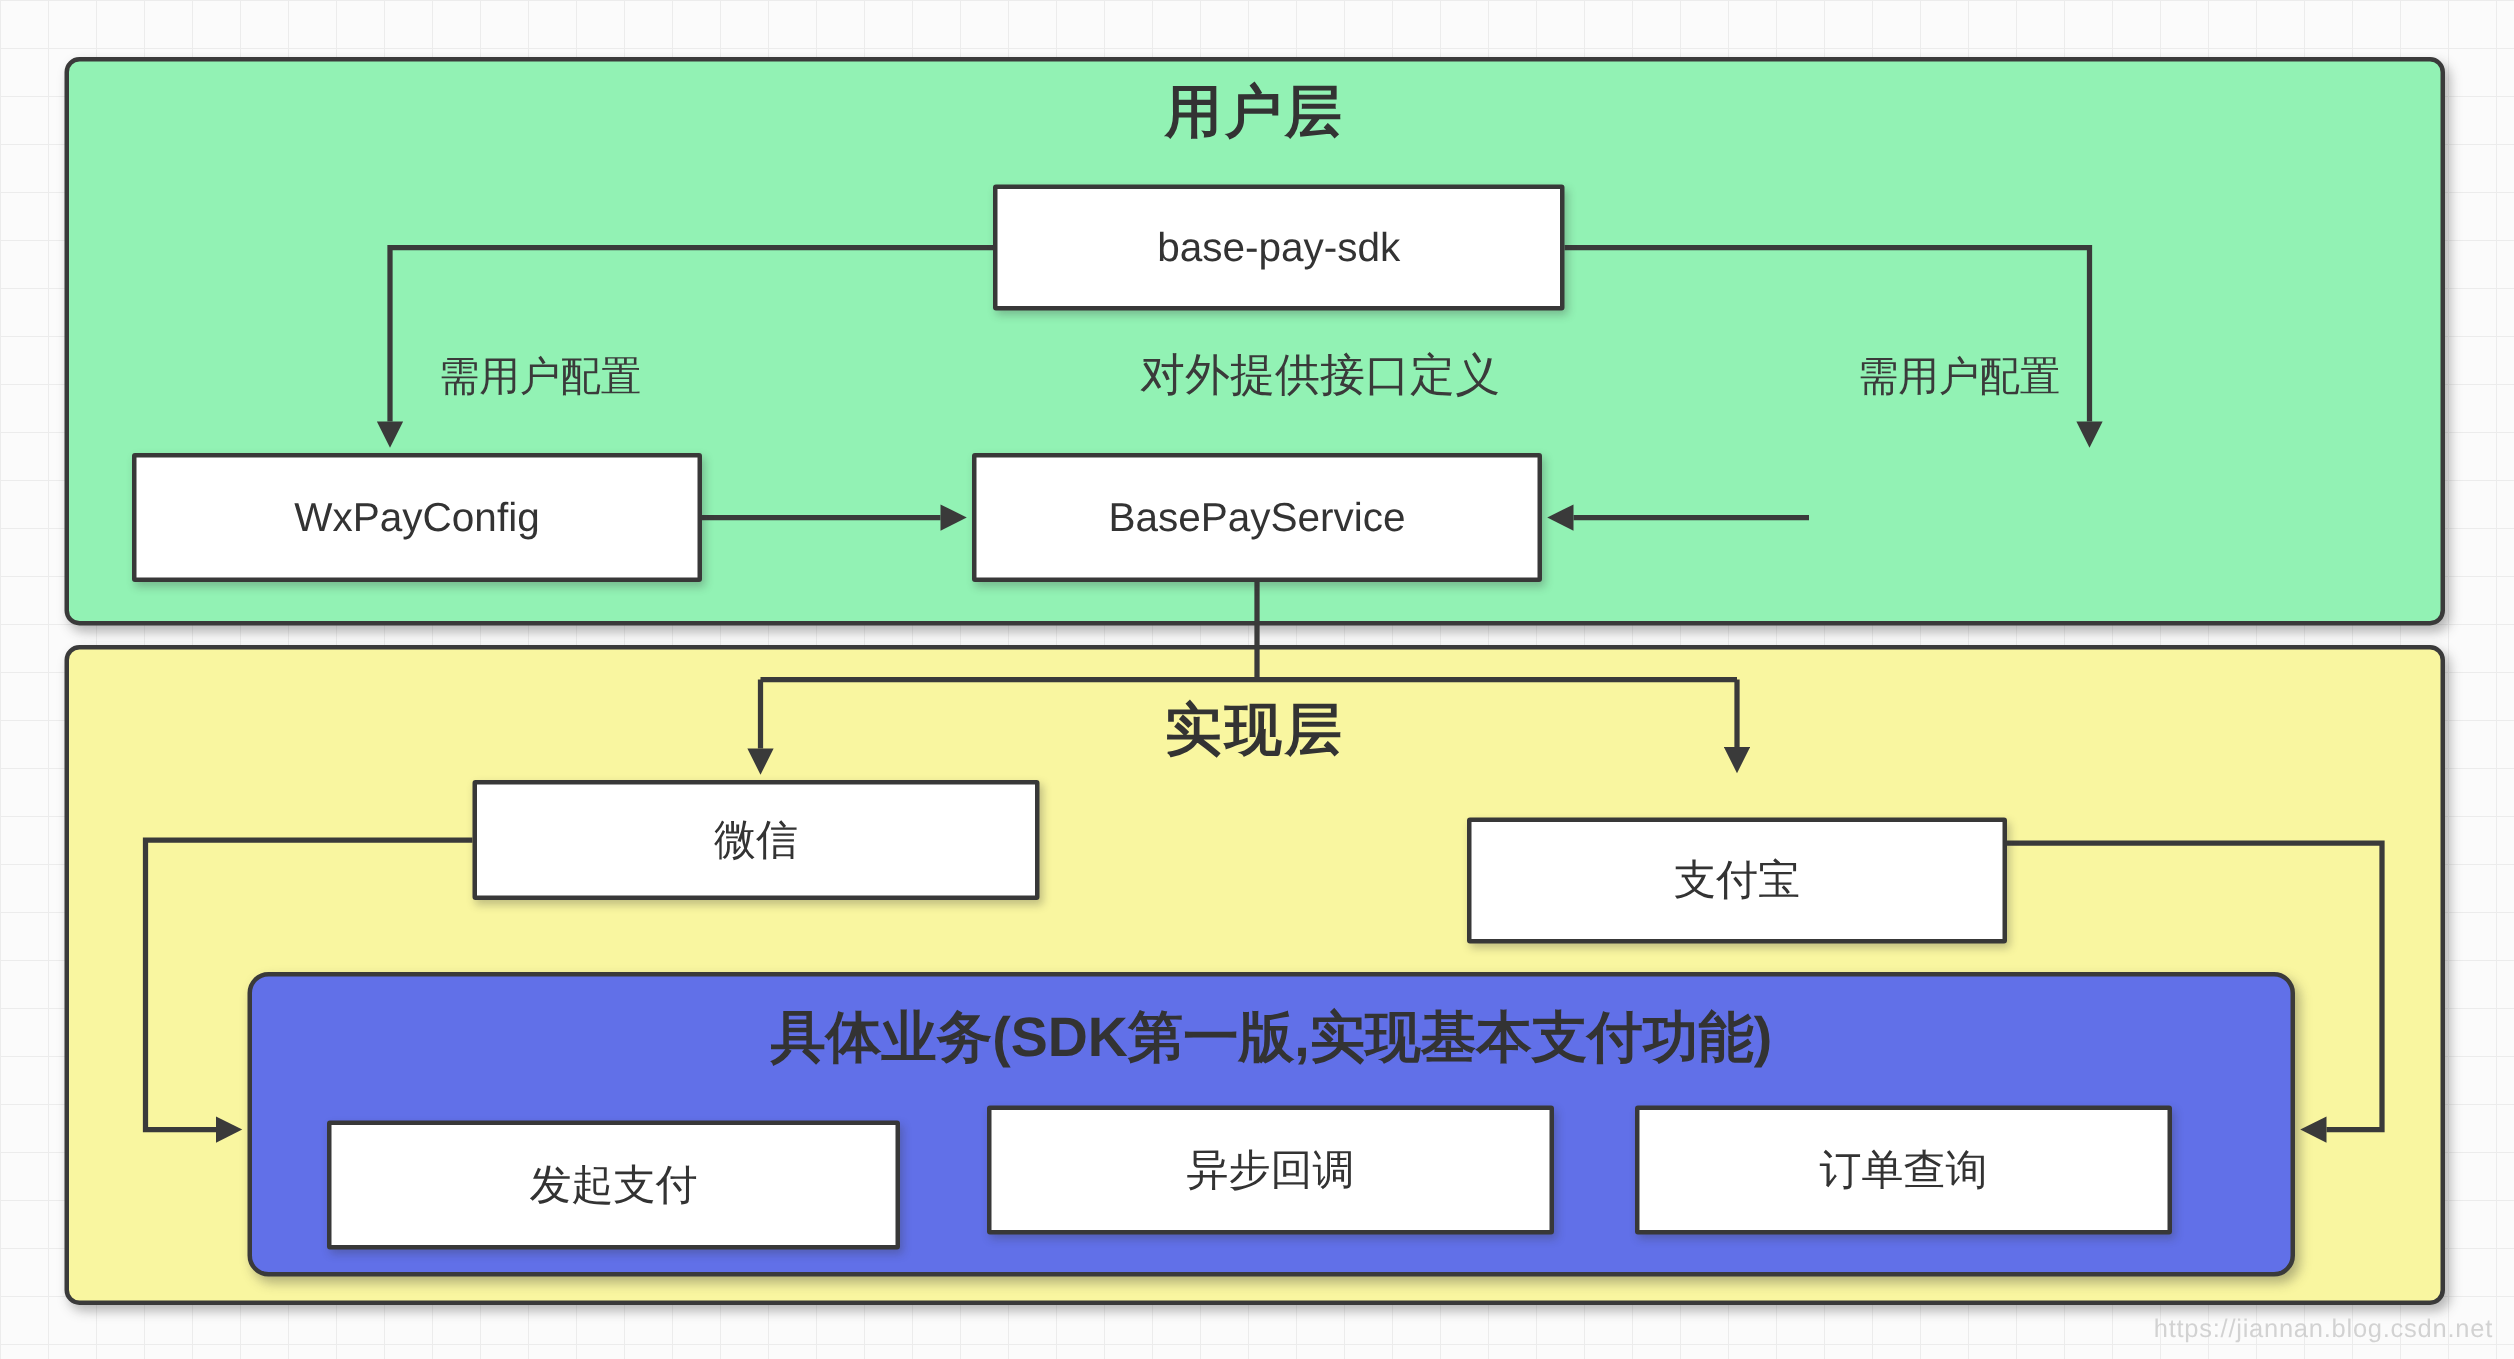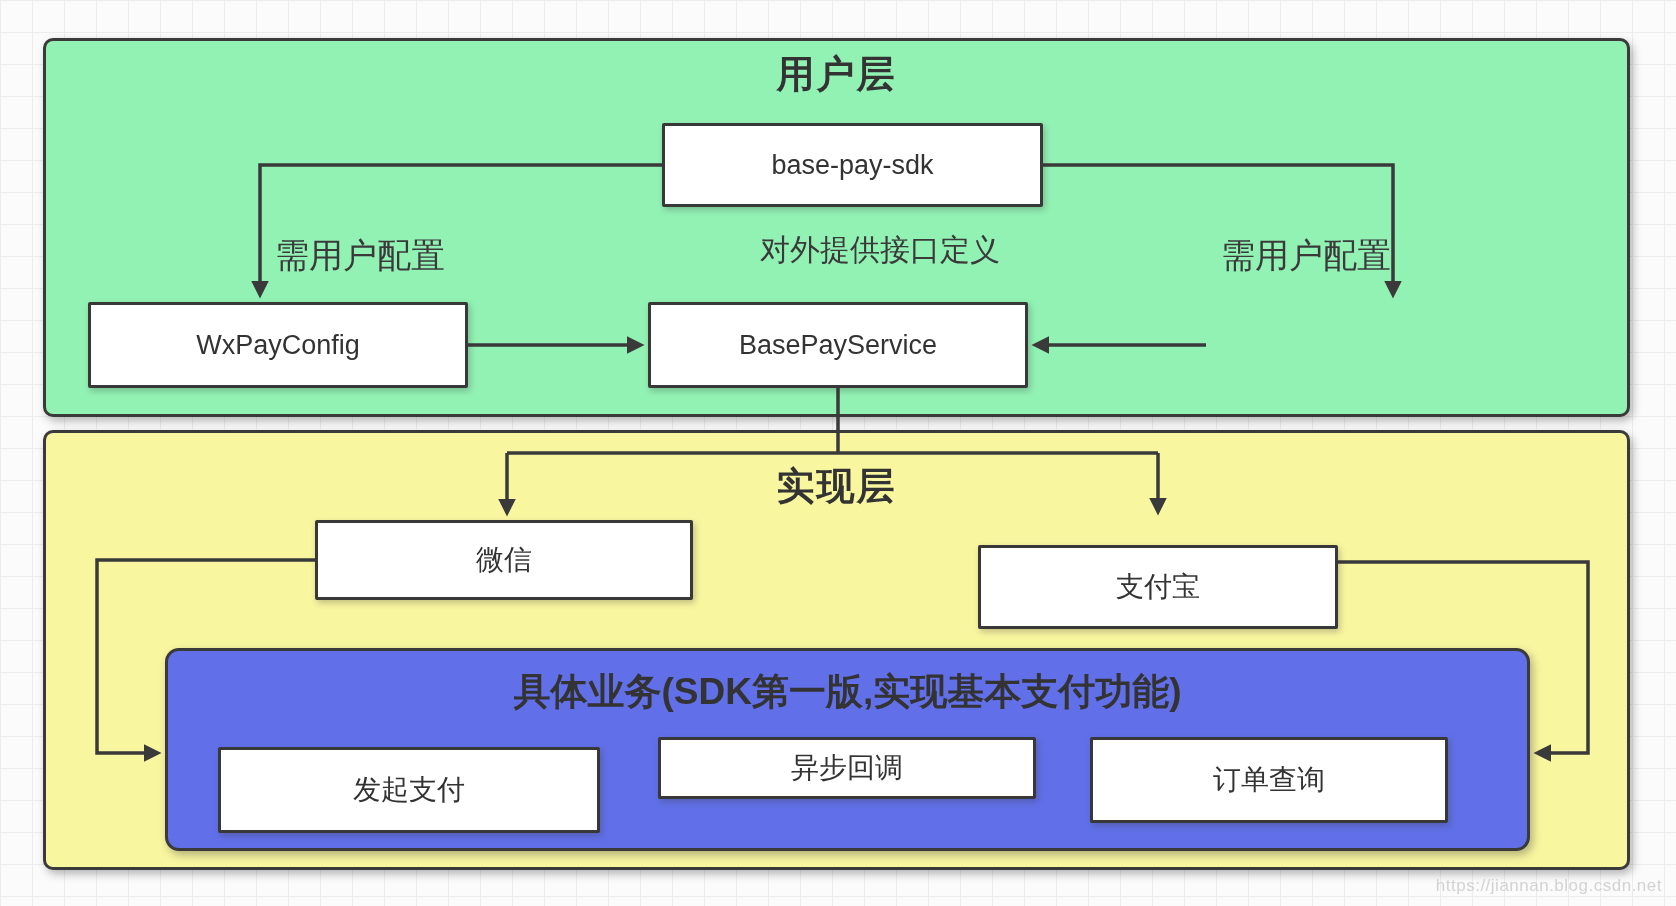--- a/index.html
+++ b/index.html
@@ -22,21 +22,21 @@
     font-size:38px;font-weight:bold;color:#333;letter-spacing:2px;
   }
   .node{
     position:absolute;box-sizing:border-box;background:#fff;
     border:3px solid #383838;border-radius:2px;
     display:flex;align-items:center;justify-content:center;
     font-size:27px;color:#333;
     box-shadow:2px 3px 6px rgba(50,50,50,0.28);
   }
   .note{
-    position:absolute;text-align:center;font-size:34px;color:#3a3a3a;
+    position:absolute;text-align:center;font-size:27px;color:#3a3a3a;
   }
   #business{
     position:absolute;box-sizing:border-box;
     border:3px solid #3a3a3a;border-radius:14px;
     box-shadow:3px 4px 8px rgba(50,50,50,0.35);
   }
   #business-title{
     position:absolute;left:0;right:0;top:16px;text-align:center;
     font-size:37px;font-weight:bold;color:#333;
   }
@@ -88,18 +88,18 @@
   <div class="node" style="left:648px;top:302px;width:380px;height:86px;">BasePayService</div>
 
   <div class="note" style="left:270px;top:233px;width:180px;">需用户配置</div>
   <div class="note" style="left:730px;top:230px;width:300px;font-size:30px;">对外提供接口定义</div>
   <div class="note" style="left:1216px;top:233px;width:180px;">需用户配置</div>
 
   <div class="node" style="left:315px;top:520px;width:378px;height:80px;font-size:28px;">微信</div>
   <div class="node" style="left:978px;top:519px;width:360px;height:84px;font-size:28px;margin-top:26px;">支付宝</div>
 
   <div class="node" style="left:218px;top:747px;width:382px;height:86px;font-size:28px;">发起支付</div>
-  <div class="node" style="left:658px;top:737px;width:378px;height:62px;font-size:28px;">异步回调</div>
+  <div class="node" style="left:658px;top:737px;width:378px;height:86px;font-size:28px;">异步回调</div>
   <div class="node" style="left:1090px;top:737px;width:358px;height:86px;font-size:28px;">订单查询</div>
 
   <div id="watermark">https://jiannan.blog.csdn.net</div>
 
 </div>
 
 </body></html>

